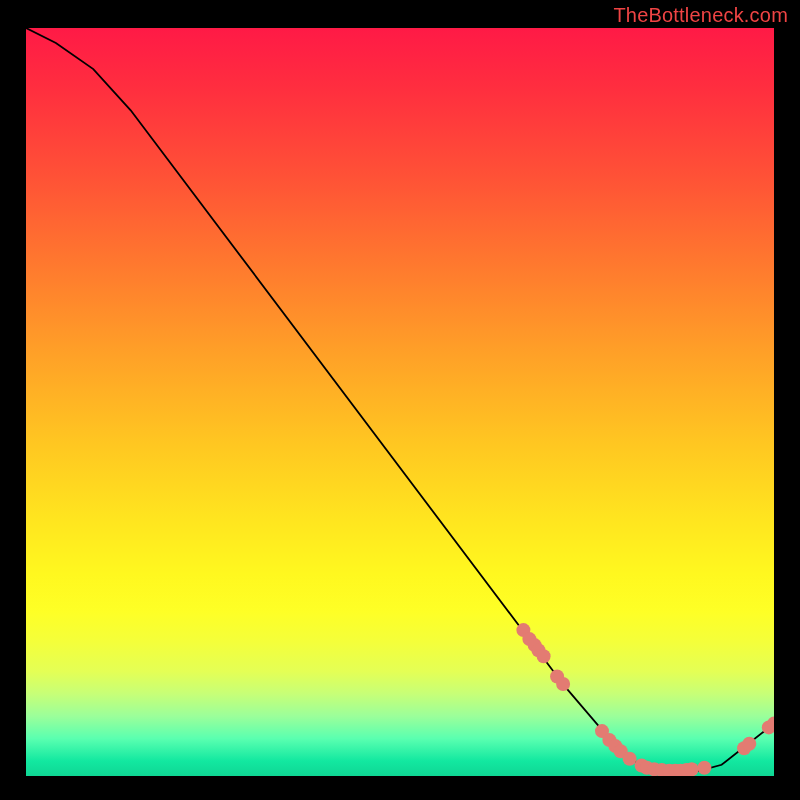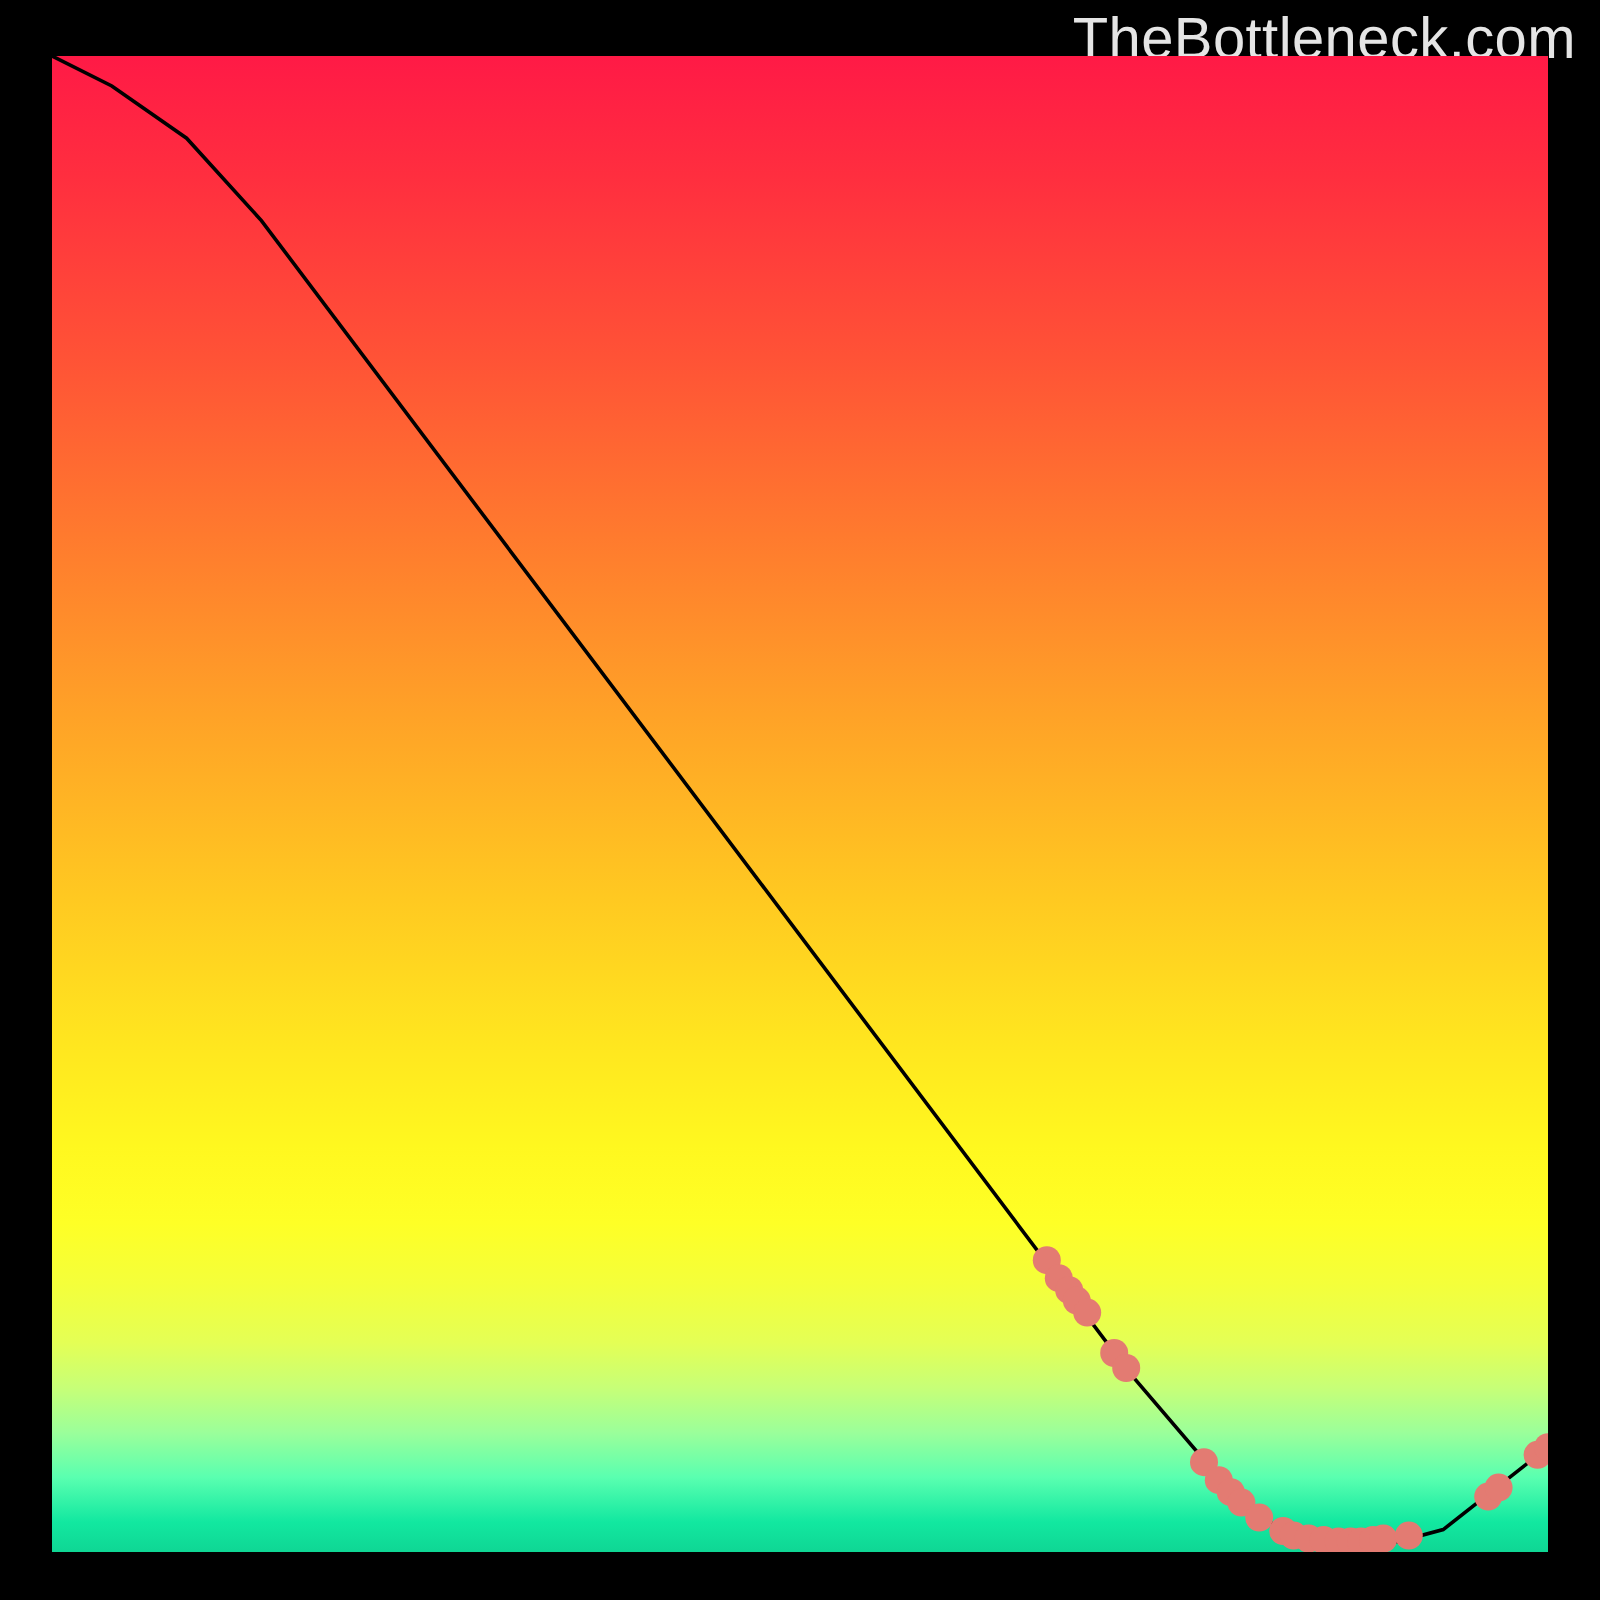--- a/index.html
+++ b/index.html
@@ -14,22 +14,22 @@
   .frame {
     position: relative;
     width: 800px;
     height: 800px;
     background: #000;
   }
   .watermark {
     position: absolute;
     top: 4px;
     right: 12px;
-    color: #e5e5e5;
-    font-size: 29px;
+    color: #ef4444;
+    font-size: 20px;
     font-weight: 500;
     letter-spacing: 0.2px;
     user-select: none;
   }
   .plot-box {
     position: absolute;
     left: 26px;
     top: 28px;
     width: 748px;
     height: 748px;

